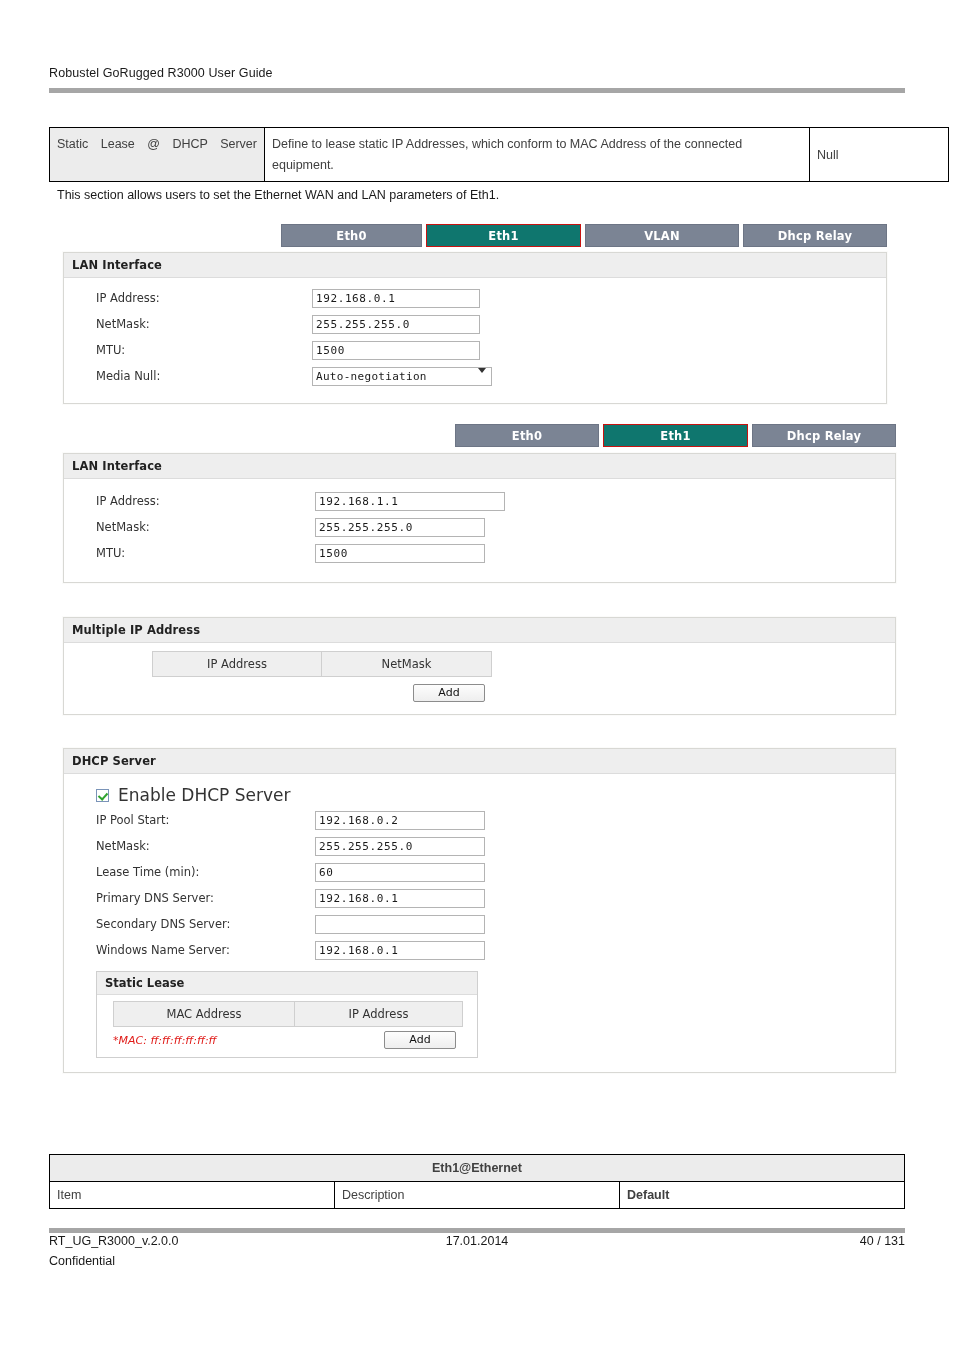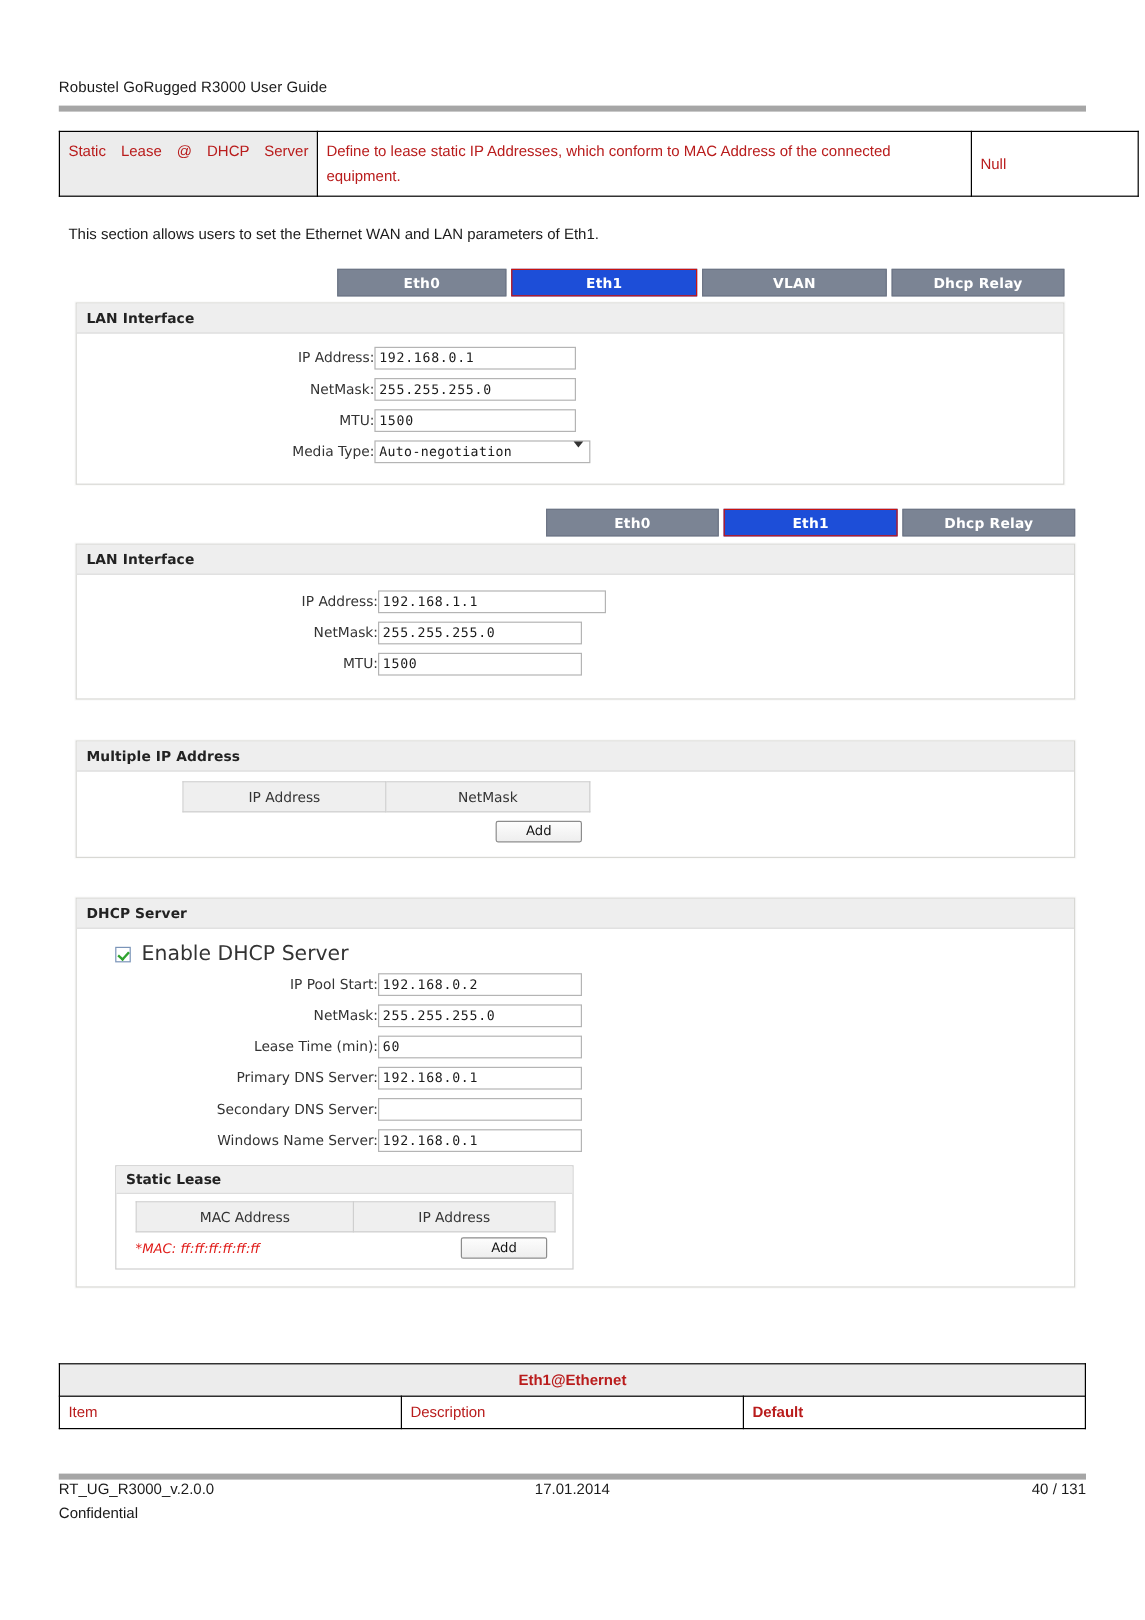--- a/index.html
+++ b/index.html
@@ -36,21 +36,22 @@
     height: 5px;
     background: #a6a6a6;
   }
 
   
   .doc-table {
     position: absolute;
     border-collapse: collapse;
     table-layout: fixed;
     font-size: 12.5px;
-    color: #b91c1c;
+    color: #404040;
+    margin-top: 18px;
   }
   .doc-table td, .doc-table th {
     border: 1px solid #000000;
     padding: 6px 7px;
     vertical-align: top;
     font-weight: normal;
     text-align: left;
   }
 
   #top-table {
@@ -118,21 +119,21 @@
     text-align: center;
     font-size: 11.5px;
     font-weight: bold;
     color: #ffffff;
     background: #7b8494;
     border: 1px solid #6d7585;
     box-sizing: border-box;
     letter-spacing: 0.2px;
   }
   .tab.active {
-    background: #1d4ed8;
+    background: #0f766e;
     border-color: #c81310;
   }
 
   .panel {
     border: 1px solid #d8d8d4;
     background: #ffffff;
     box-sizing: border-box;
     box-shadow: 0 0 0 1px #fbfbfa;
   }
   .panel-head {
@@ -150,21 +151,20 @@
     display: flex;
     align-items: center;
     height: 26px;
     padding-left: 32px;
   }
   .field-label {
     font-size: 11.5px;
     color: #333333;
     width: 216px;
     flex: none;
-    text-align: right;
   }
   .txtinput {
     width: 168px;
     height: 19px;
     box-sizing: border-box;
     border: 1px solid #b4b4b4;
     background: #ffffff;
     font-family: "DejaVu Sans Mono", monospace;
     font-size: 11px;
     color: #1a1a1a;
@@ -336,21 +336,21 @@
         <div class="field-label">NetMask:</div>
         <div class="txtinput">255.255.255.0</div>
       </div>
 
       <div class="field-row">
         <div class="field-label">MTU:</div>
         <div class="txtinput">1500</div>
       </div>
 
       <div class="field-row">
-        <div class="field-label">Media Type:</div>
+        <div class="field-label">Media Null:</div>
         <div class="selinput">
           <span>Auto-negotiation</span>
           <span class="caret"></span>
         </div>
       </div>
 
     </div>
   </div>
 </div>
 

